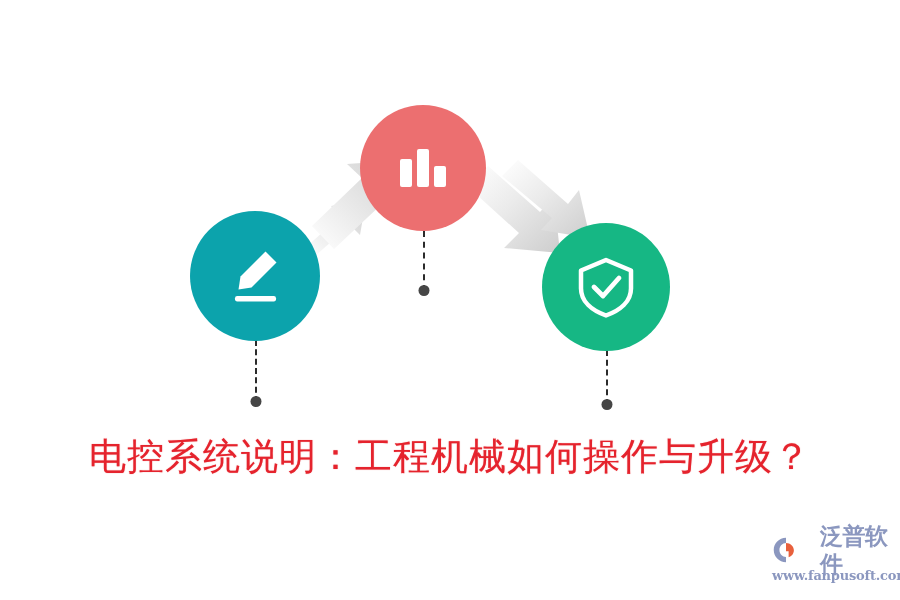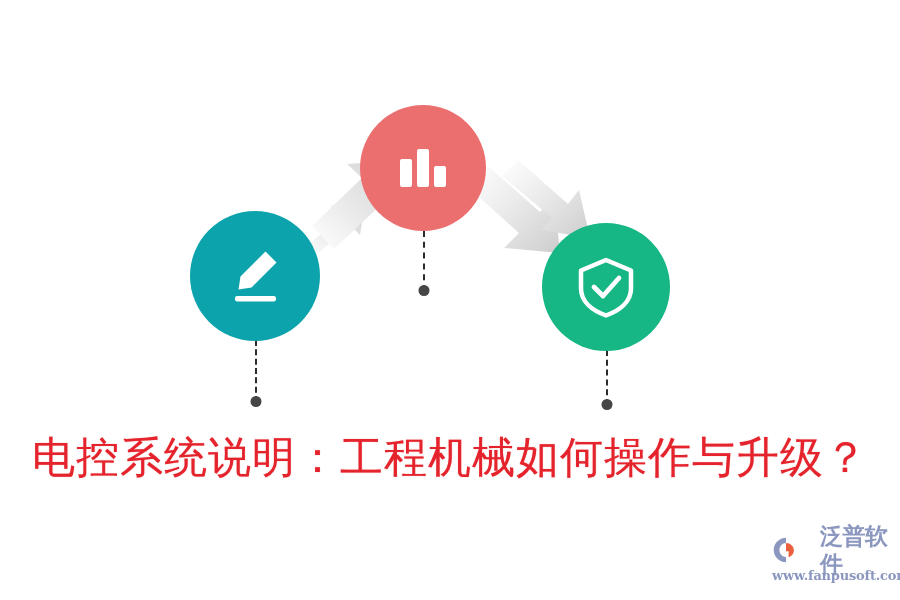--- a/index.html
+++ b/index.html
@@ -83,21 +83,21 @@
   #arrow-right { left: 480px; top: 160px; width: 115px; height: 105px; }
 
   
   #title {
     position: absolute;
     left: 0;
     top: 434px;
     width: 900px;
     text-align: center;
     font-family: "DejaVu Serif", "Liberation Serif", serif;
-    font-size: 43px;
+    font-size: 37px;
     line-height: 46px;
     letter-spacing: 1px;
     color: #e5232d;
     text-shadow: 0 0 1px rgba(236, 111, 112, 0.85);
     white-space: nowrap;
   }
 
   
   #watermark {
     position: absolute;

